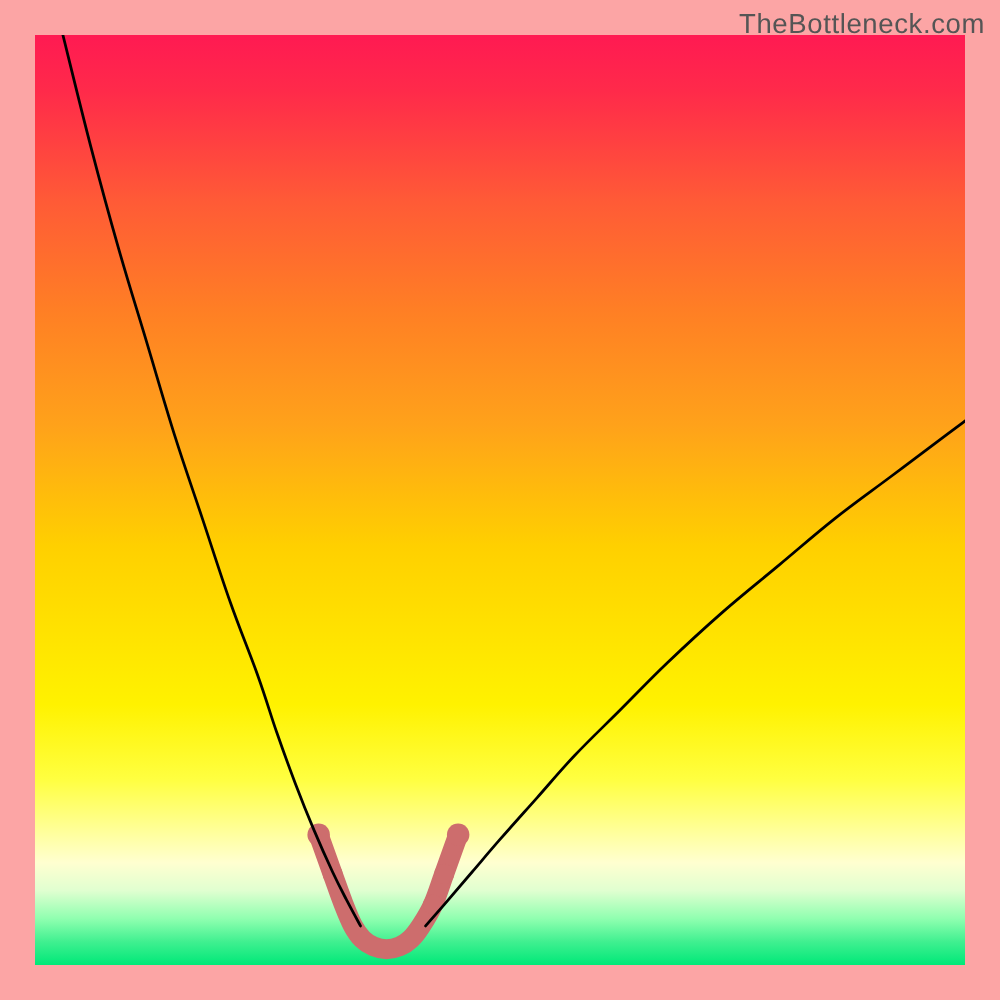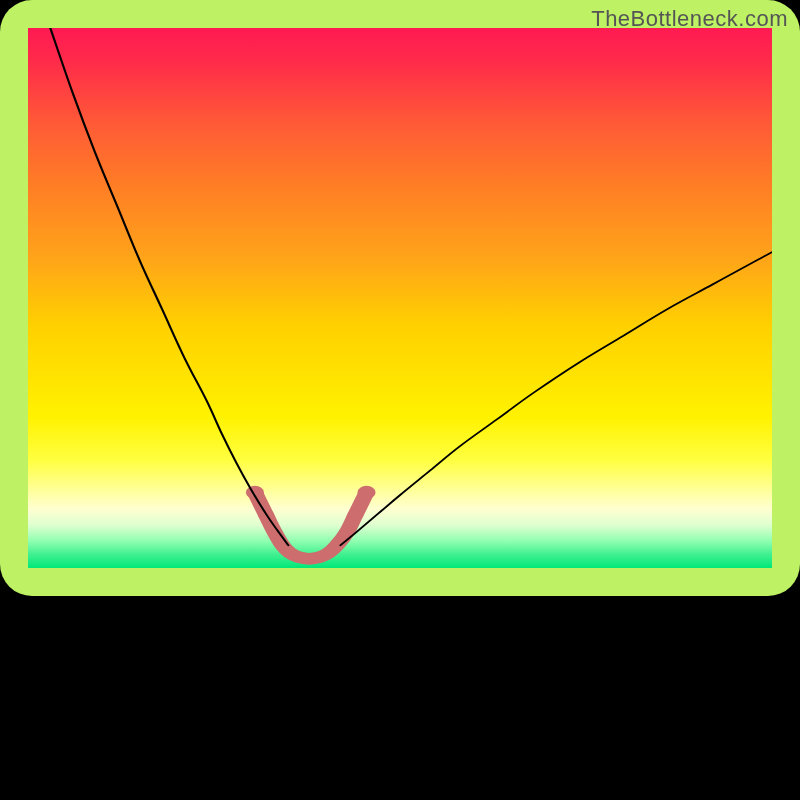--- a/index.html
+++ b/index.html
@@ -7,23 +7,22 @@
     padding: 0;
     width: 800px;
     height: 800px;
     overflow: hidden;
     background: #000;
     font-family: Arial, Helvetica, sans-serif;
   }
   .frame {
     position: relative;
     width: 800px;
-    height: 596px;
-    background: #bef264;
-    border-radius: 32px;
+    height: 800px;
+    background: #fca5a5;
   }
   .plot-area {
     position: absolute;
     left: 28px;   
     right: 28px;
     top: 28px;
     bottom: 28px;
     overflow: hidden;
   }
   .attribution {

